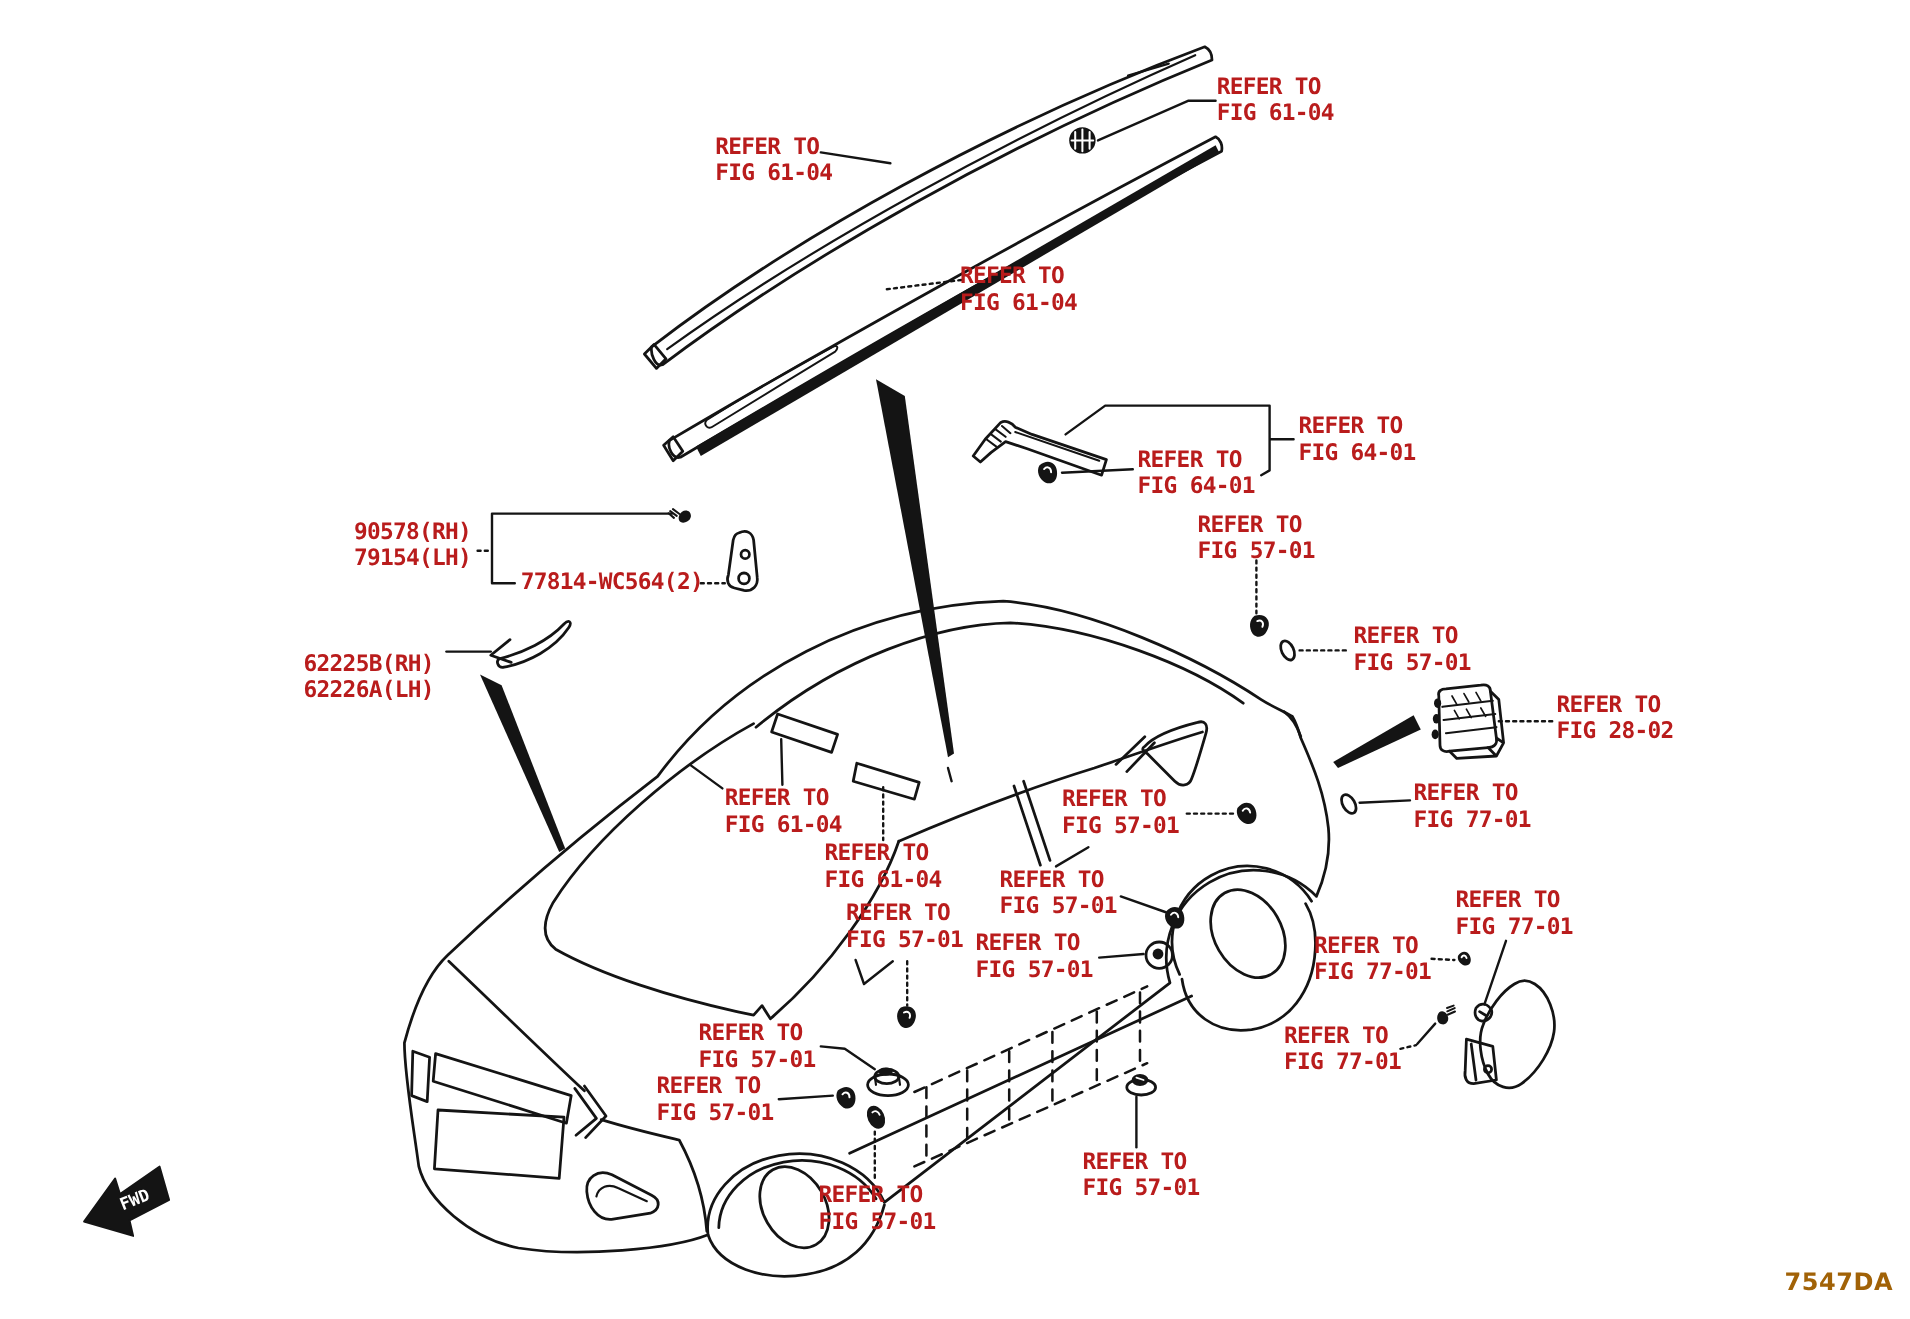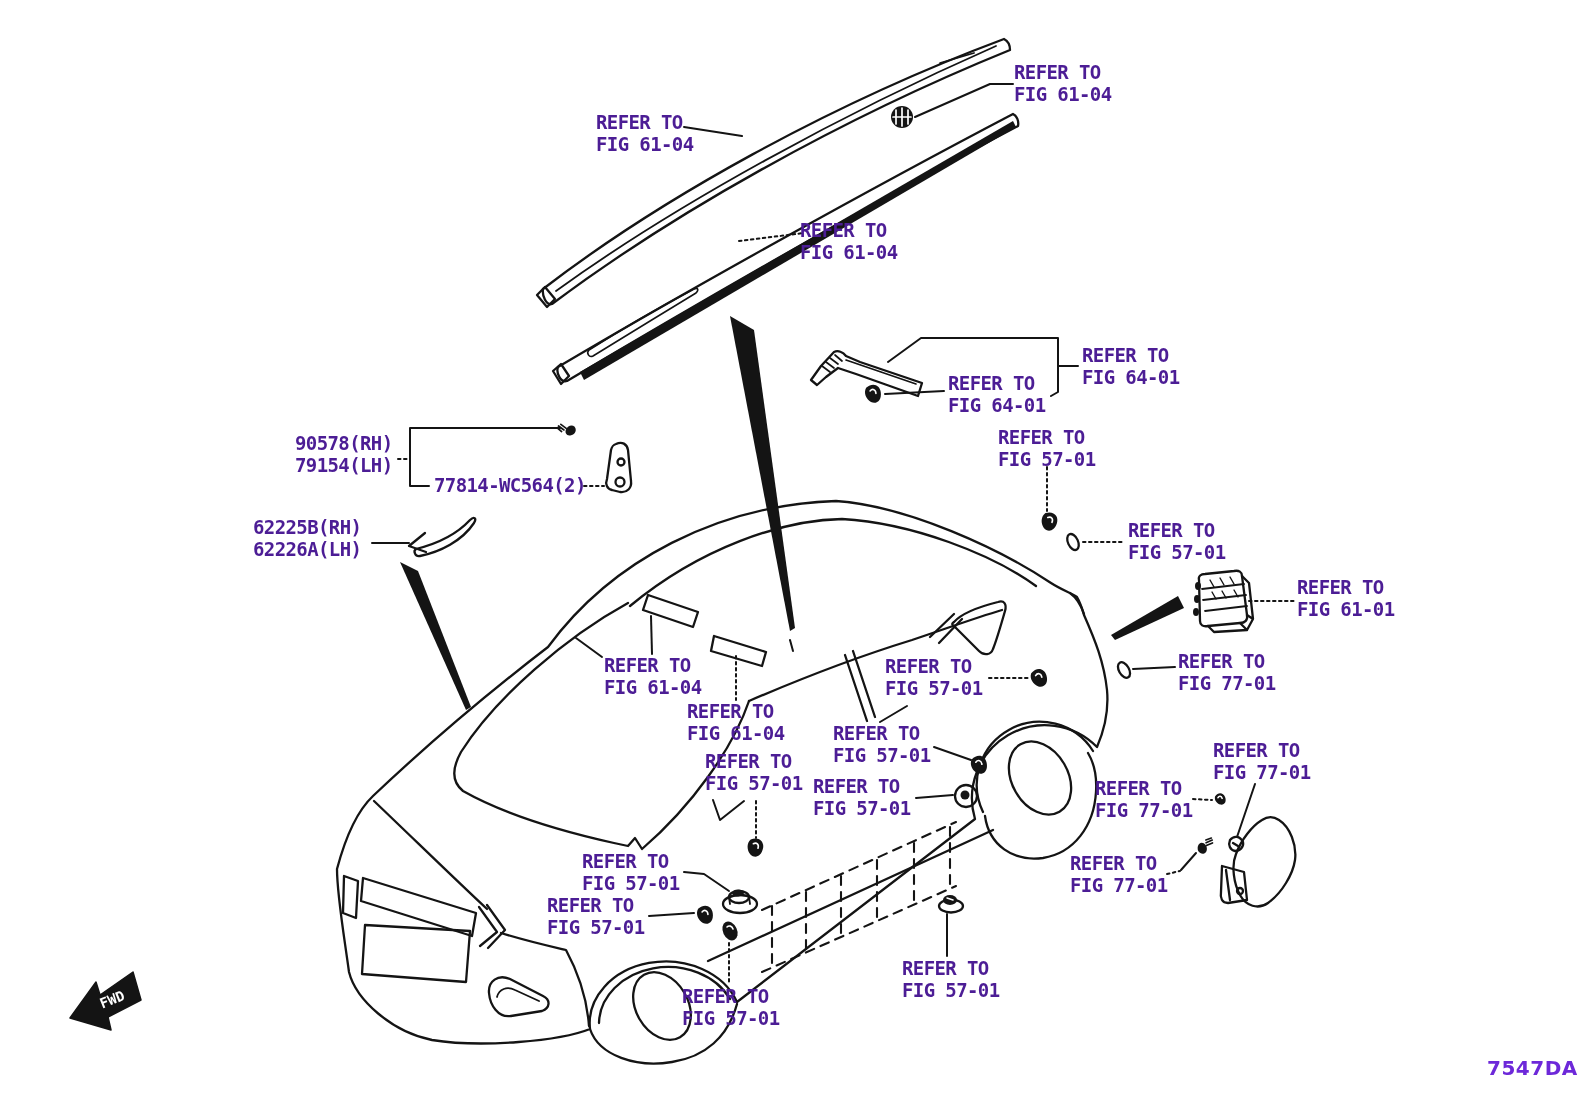--- a/index.html
+++ b/index.html
@@ -1,22 +1,22 @@
 <!DOCTYPE html>
 <html><head>
 <meta charset="utf-8">
 <style>
   html,body{margin:0;padding:0;background:#fff;}
   #stage{position:relative;width:1592px;height:1099px;background:#fff;overflow:hidden;
          font-family:"DejaVu Sans Mono", monospace;}
   #art{position:absolute;left:0;top:0;}
   .ref, .pn{position:absolute;font:700 19px "DejaVu Sans Mono", monospace;
-            letter-spacing:-0.6px;line-height:21.5px;color:#4c1d95;white-space:nowrap;}
+            letter-spacing:-0.6px;line-height:21.5px;color:#b91c1c;white-space:nowrap;}
   .ref span,.pn span{display:block;}
-  .code{position:absolute;font:700 20px "DejaVu Sans", sans-serif;letter-spacing:0.5px;color:#6d28d9;text-align:center;}
+  .code{position:absolute;font:700 20px "DejaVu Sans", sans-serif;letter-spacing:0.5px;color:#a16207;text-align:center;}
   svg path, svg line, svg ellipse, svg circle, svg polyline{vector-effect:non-scaling-stroke;}
 </style>
 </head>
 <body>
 
 <div id="stage">
 
 <svg id="art" width="1592" height="1099" viewBox="0 0 1592 1099" stroke="#141414" stroke-width="2.3" fill="none" stroke-linecap="round" stroke-linejoin="round">
 
   <defs>
@@ -252,21 +252,21 @@
 <div class="ref" style="left:998px;top:427px">
       <span>REFER TO</span>
       <span>FIG 57-01</span>
     </div>
 <div class="ref" style="left:1128px;top:520px">
       <span>REFER TO</span>
       <span>FIG 57-01</span>
     </div>
 <div class="ref" style="left:1297px;top:577px">
       <span>REFER TO</span>
-      <span>FIG 61-01</span>
+      <span>FIG 28-02</span>
     </div>
 <div class="ref" style="left:604px;top:655px">
       <span>REFER TO</span>
       <span>FIG 61-04</span>
     </div>
 <div class="ref" style="left:885px;top:656px">
       <span>REFER TO</span>
       <span>FIG 57-01</span>
     </div>
 <div class="ref" style="left:1178px;top:651px">
@@ -318,20 +318,20 @@
       <span>FIG 57-01</span>
     </div>
 
 <div class="pn" style="left:295px;top:433px">
       <span>90578(RH)</span>
       <span>79154(LH)</span>
     </div>
 <div class="pn" style="left:434px;top:475px">
       <span>77814-WC564(2)</span>
     </div>
-<div class="pn" style="left:253px;top:517px">
+<div class="pn" style="left:253px;top:543px">
       <span>62225B(RH)</span>
       <span>62226A(LH)</span>
     </div>
 
 <div class="code" style="left:1487px;top:1056px">7547DA</div>
 
 </div>
 
 </body></html>

